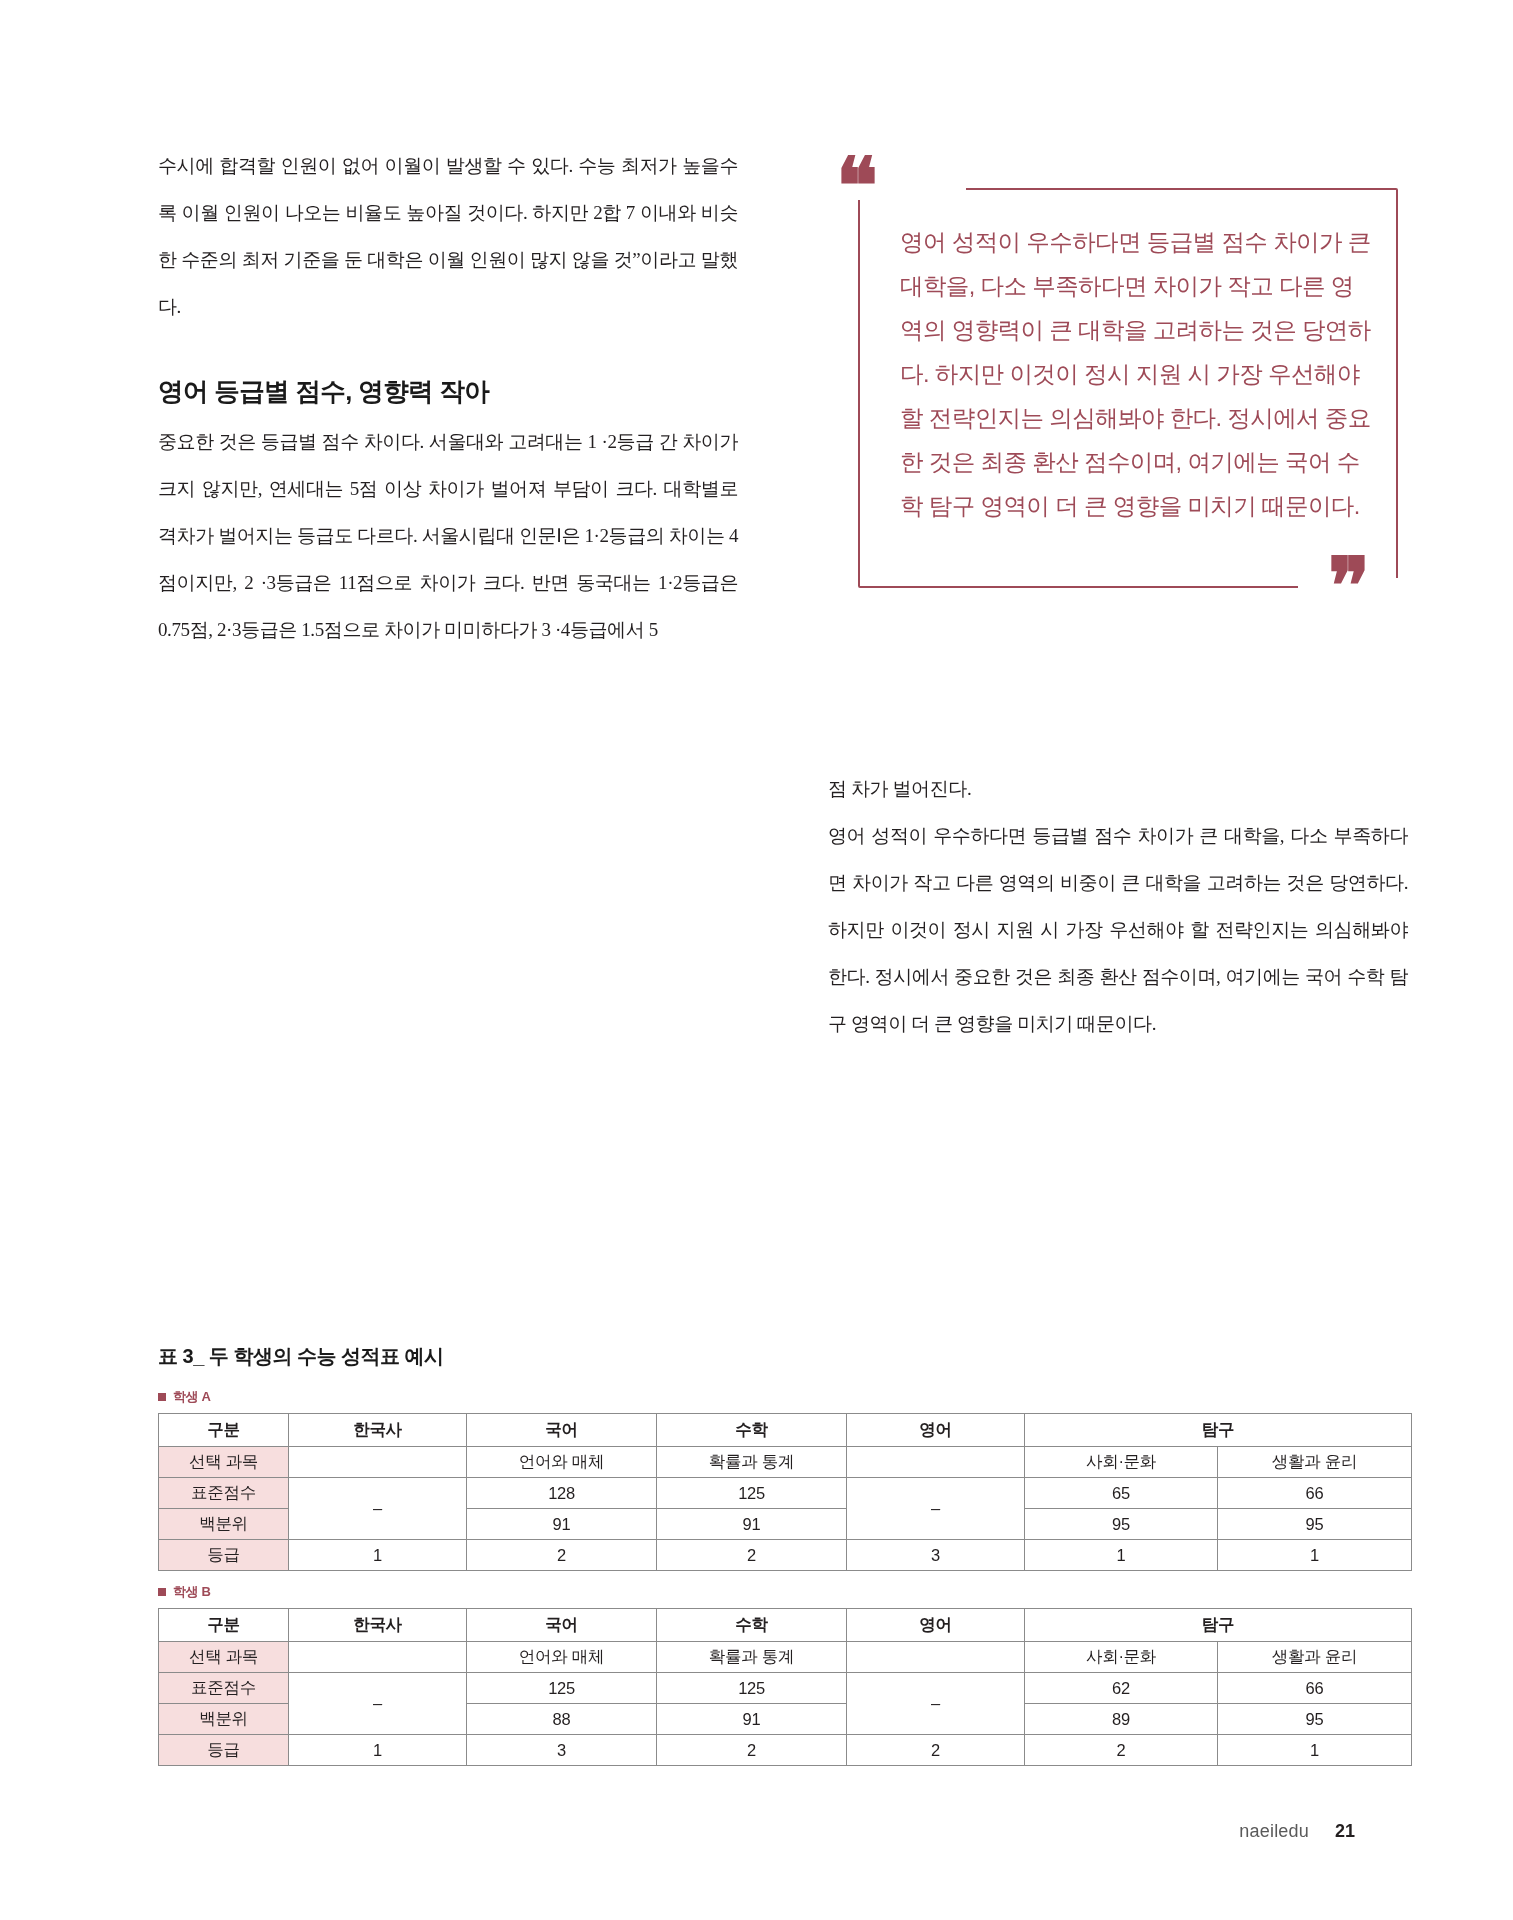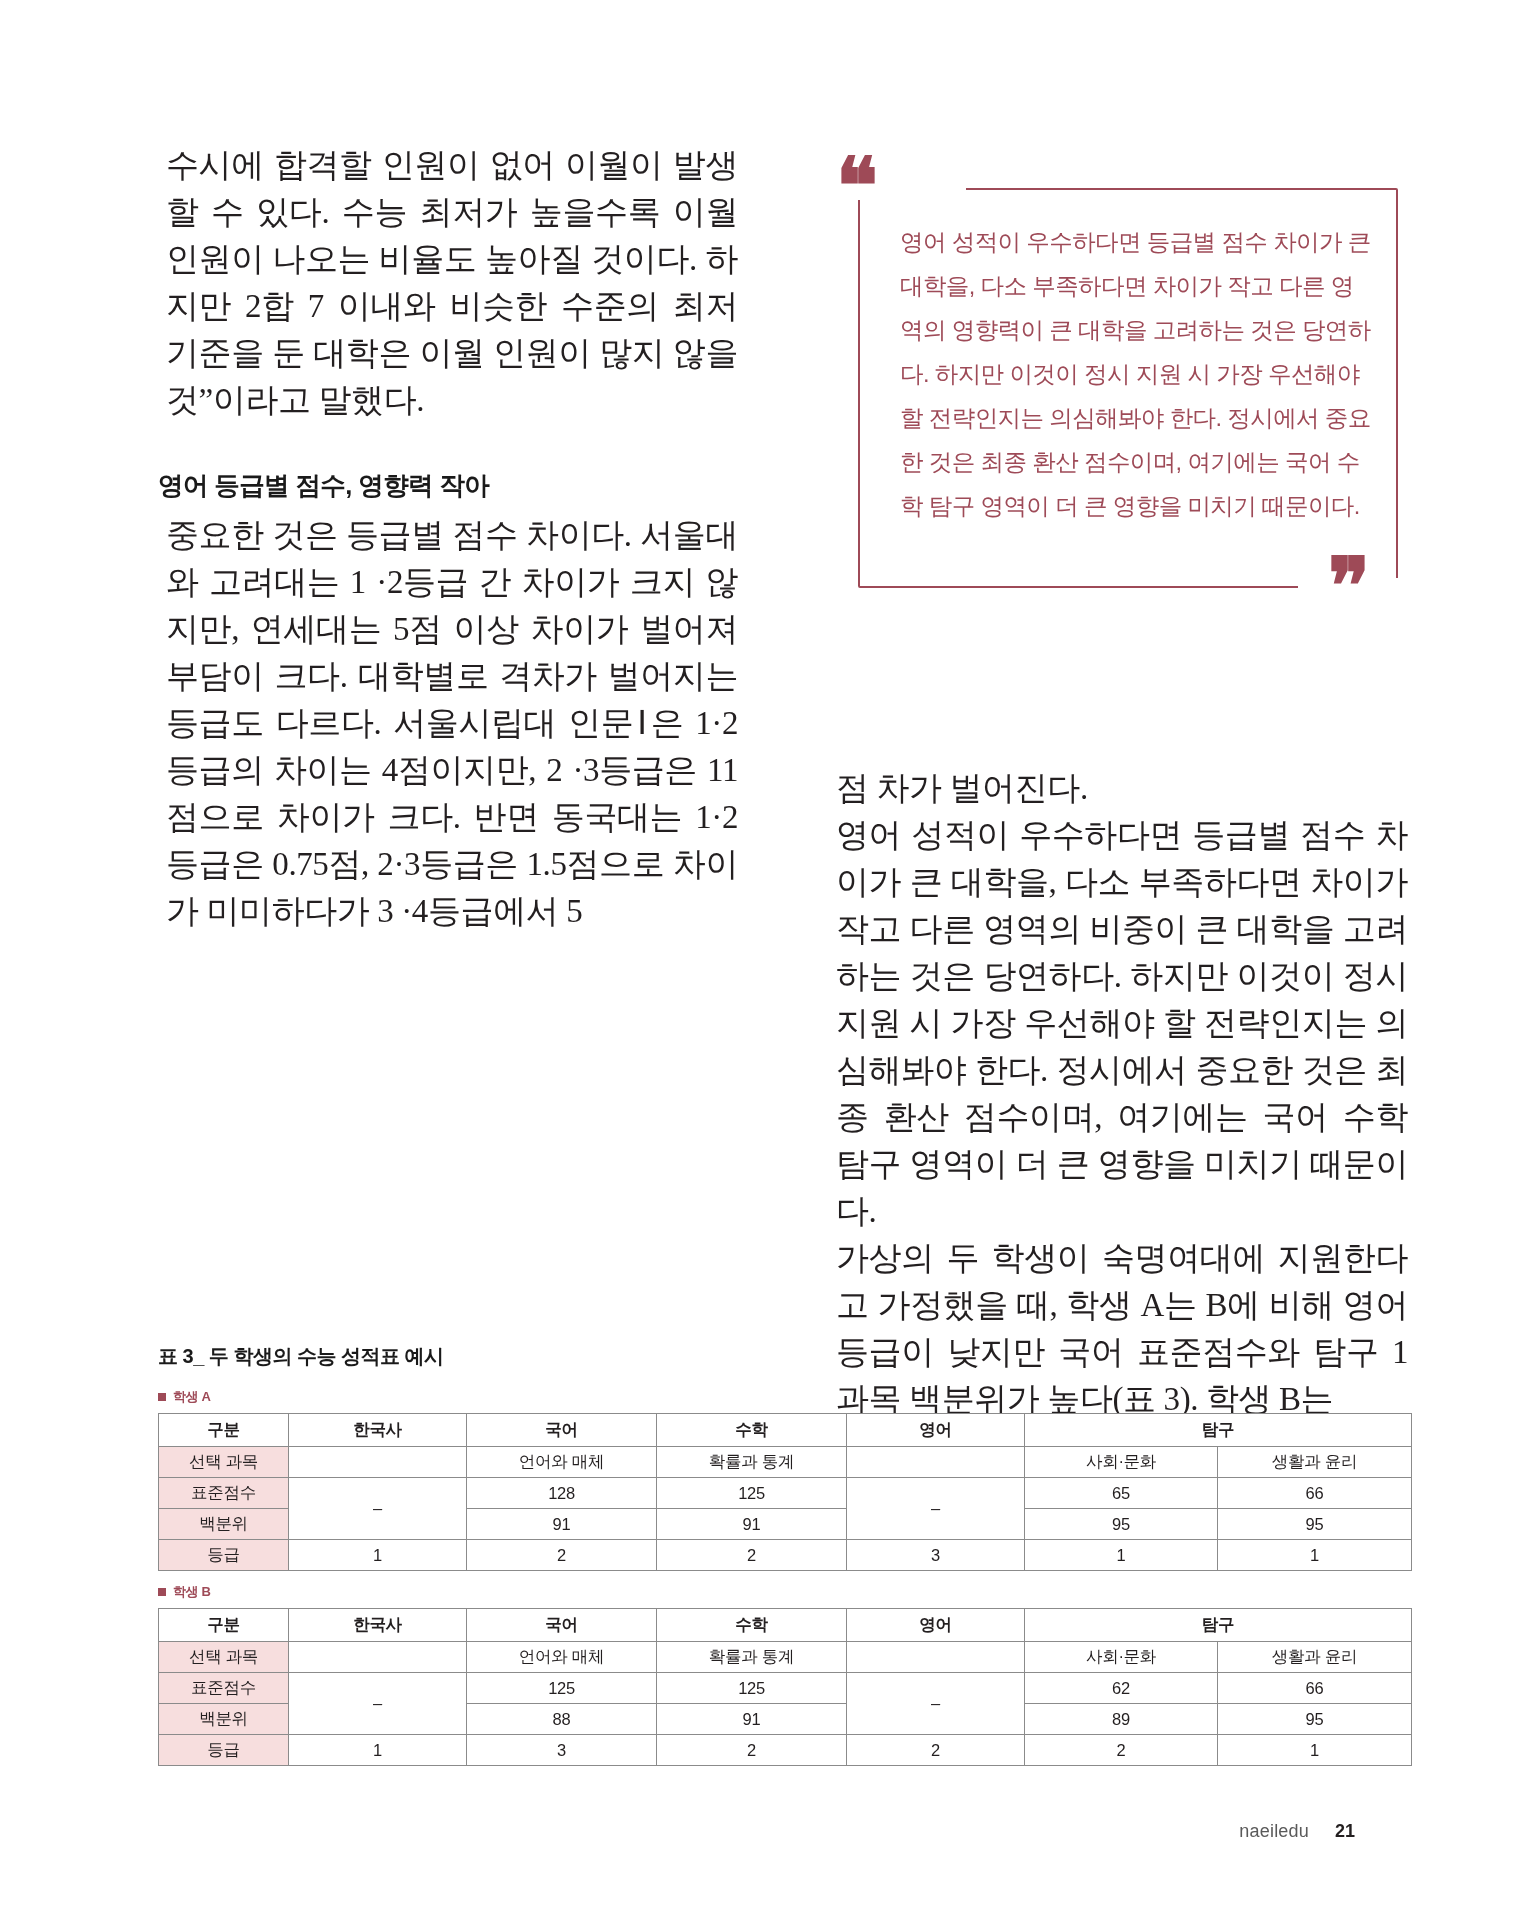--- a/index.html
+++ b/index.html
@@ -19,22 +19,22 @@
   .col-left {
     position:absolute;
     left:158px; top:142px; width:580px;
   }
   .col-right {
     position:absolute;
     left:828px; top:765px; width:580px;
   }
 
   p.body {
-    margin:0 0 0 8px;
-    font-size:33px;
+    margin:0 0 0 0;
+    font-size:19px;
     line-height:47px;
     text-align:justify;
     text-justify:inter-word;
     letter-spacing:-0.4px;
   }
   p.body + p.body { margin-top:0px; }
 
   h2.subhead {
     margin:40px 0 6px 0;
     font-size:25.5px;
@@ -181,21 +181,20 @@
     <div class="pq-gap-top"></div>
     <div class="pq-gap-bottom"></div>
     <div class="pq-mark-open">❝</div>
     <div class="pq-text">영어 성적이 우수하다면 등급별 점수 차이가 큰 대학을, 다소 부족하다면 차이가 작고 다른 영역의 영향력이 큰 대학을 고려하는 것은 당연하다. 하지만 이것이 정시 지원 시 가장 우선해야 할 전략인지는 의심해봐야 한다. 정시에서 중요한 것은 최종 환산 점수이며, 여기에는 국어 수학 탐구 영역이 더 큰 영향을 미치기 때문이다.</div>
     <div class="pq-mark-close">❞</div>
   </div>
 
   <div class="col-right">
     <p class="body">점 차가 벌어진다.</p>
     <p class="body">영어 성적이 우수하다면 등급별 점수 차이가 큰 대학을, 다소 부족하다면 차이가 작고 다른 영역의 비중이 큰 대학을 고려하는 것은 당연하다. 하지만 이것이 정시 지원 시 가장 우선해야 할 전략인지는 의심해봐야 한다. 정시에서 중요한 것은 최종 환산 점수이며, 여기에는 국어 수학 탐구 영역이 더 큰 영향을 미치기 때문이다.</p>
-    <p class="body">가상의 두 학생이 숙명여대에 지원한다고 가정했을 때, 학생 A는 B에 비해 영어 등급이 낮지만 국어 표준점수와 탐구 1과목 백분위가 높다(표 3). 학생 B는</p>
   </div>
 
   <div class="table-section">
     <div class="tbl-title">표 3_ 두 학생의 수능 성적표 예시</div>
 
     <div class="tbl-label">
       <span class="sq"></span>
       <span>학생 A</span>
     </div>
 

